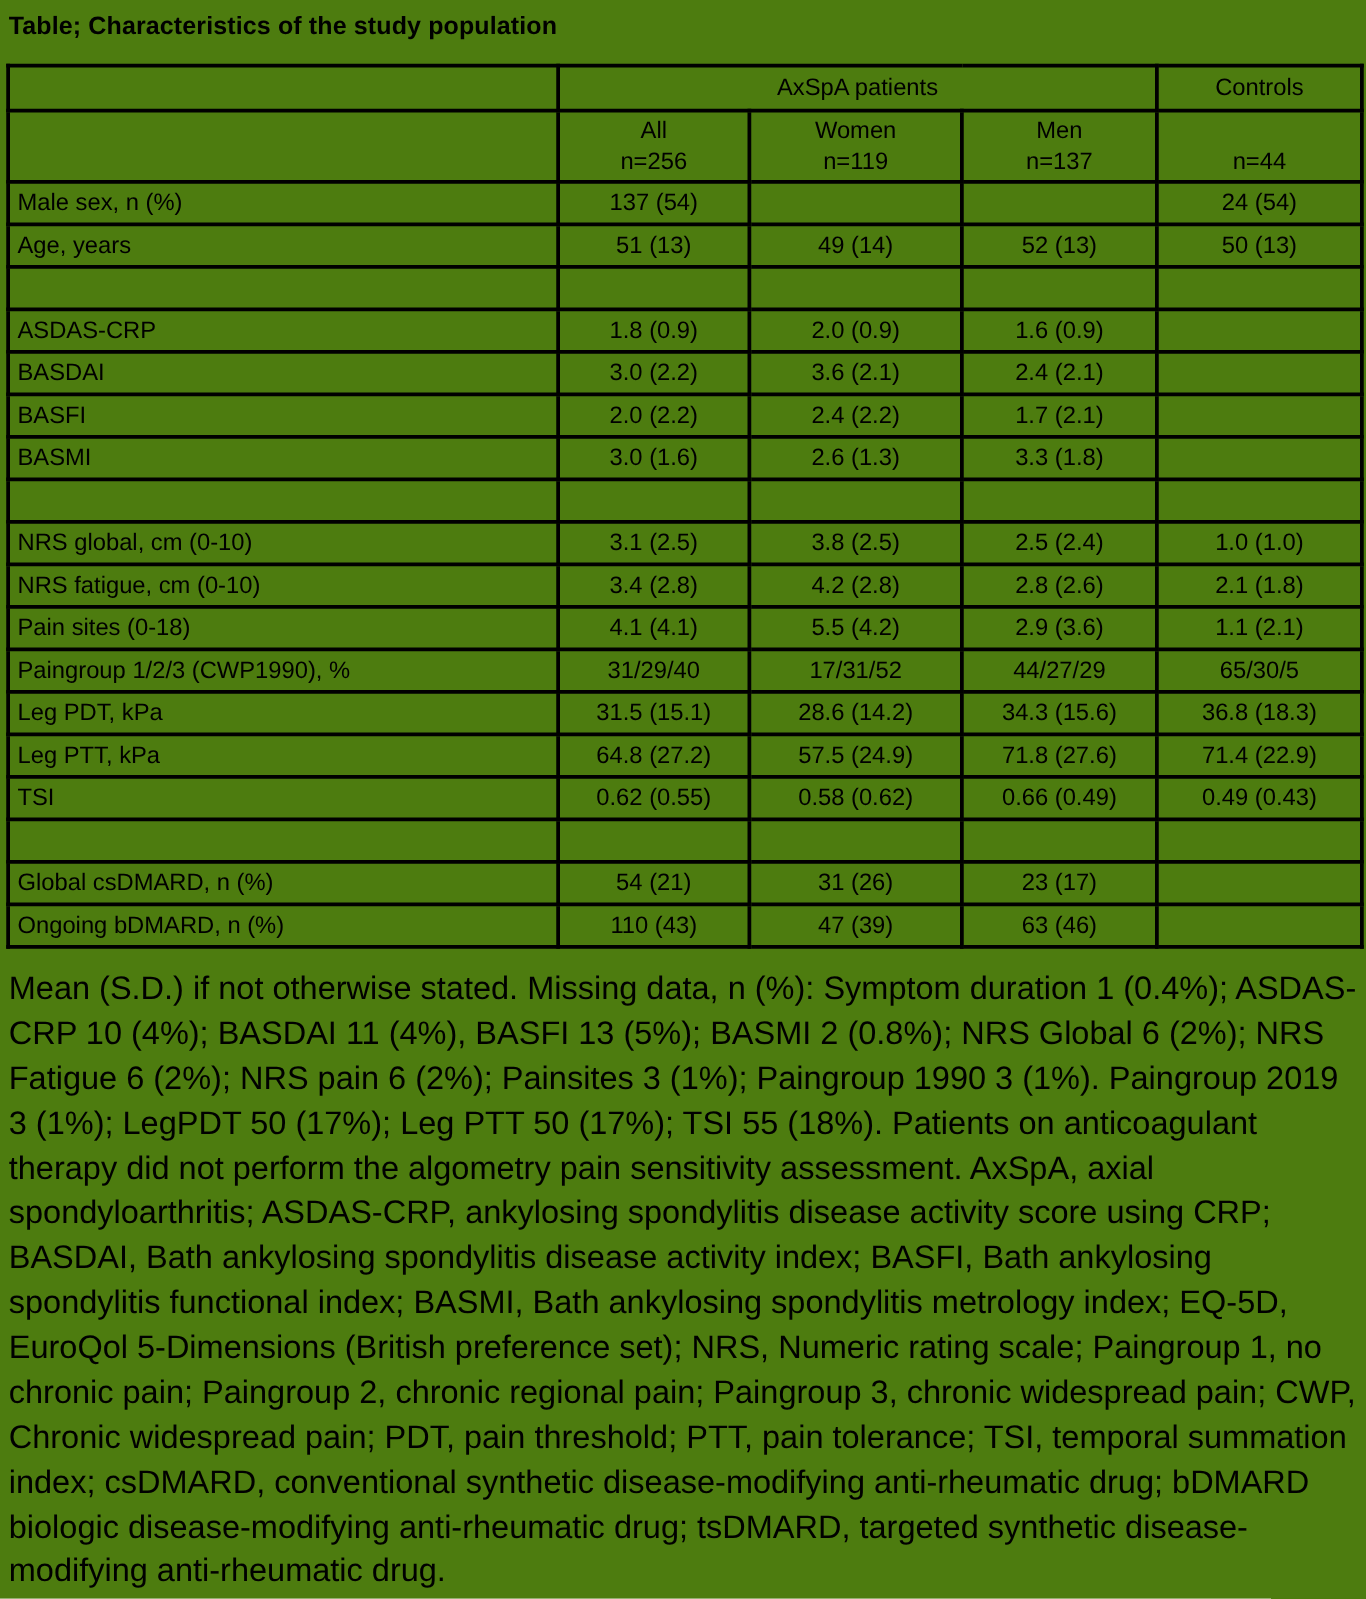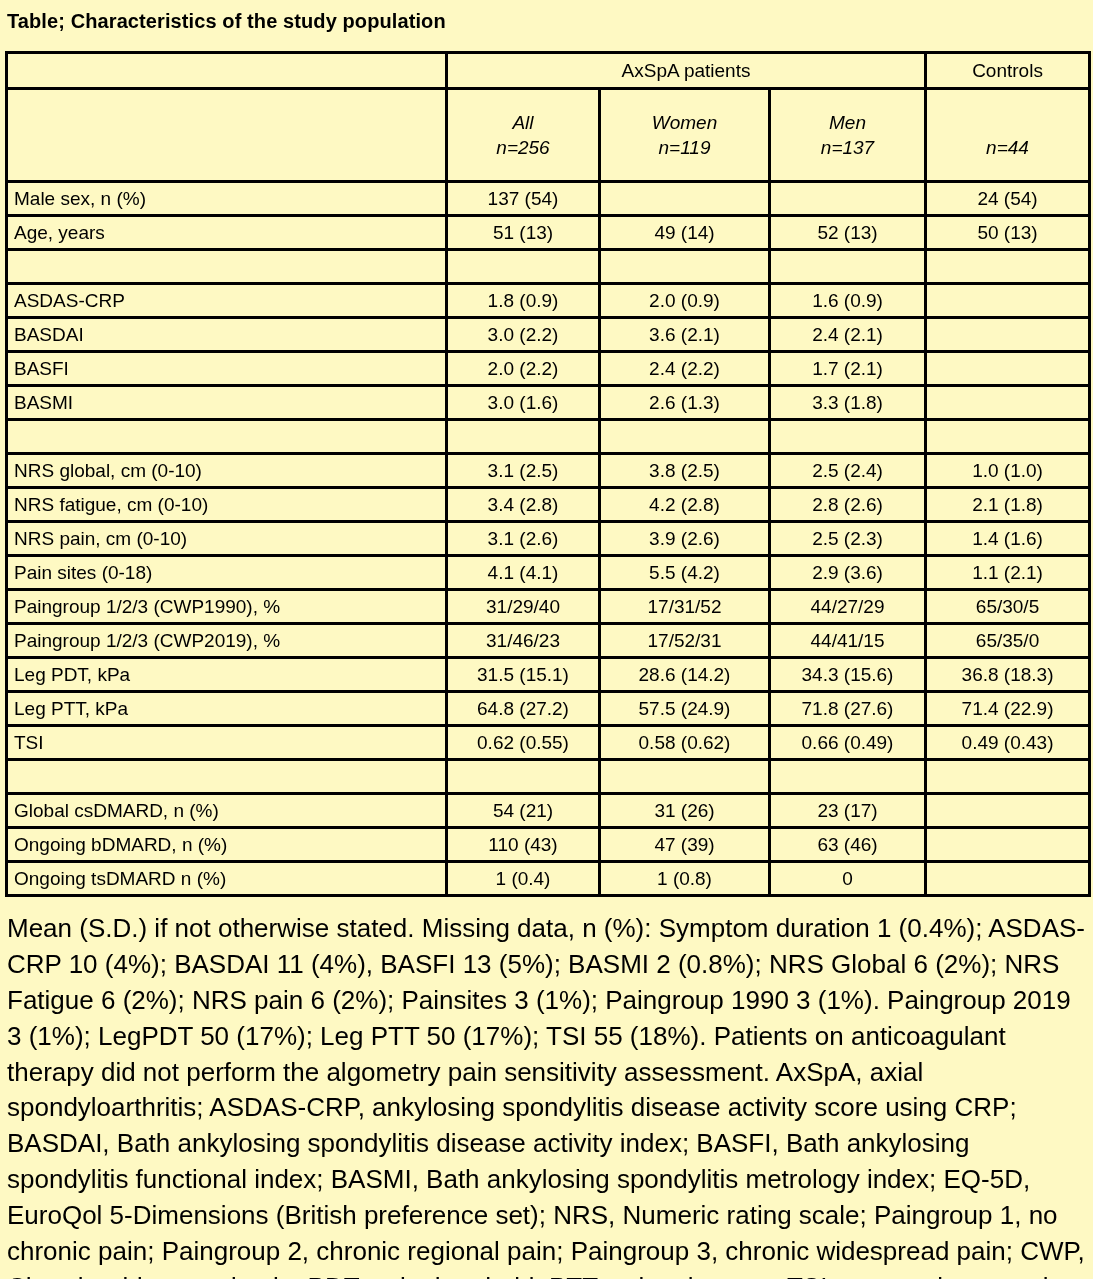--- a/index.html
+++ b/index.html
@@ -6,21 +6,21 @@
   html, body {
     margin: 0;
     padding: 0;
     background: #ffffff;
     color: #000000;
     font-family: "Liberation Sans", sans-serif;
   }
   .page {
     width: 1093px;
     height: 1279px;
-    background: #fef9c3;
+    background: #4d7c0f;
     padding: 8px 5px 0 5px;
     overflow: hidden;
   }
   .table-title {
     font-size: 20px;
     font-weight: bold;
     margin: 2px 0 18px 2px;
     letter-spacing: 0.1px;
   }
   table.char-table {
@@ -39,22 +39,21 @@
   }
   tr.group-header-row th {
     height: 36px;
     text-align: center;
     vertical-align: middle;
   }
   tr.sub-header-row th {
     height: 54px;
     text-align: center;
     vertical-align: middle;
-    padding: 20px 4px;
-    font-style: italic;
+    padding: 2px 4px;
   }
   .sh-line { height: 25px; line-height: 25px; text-align: center; }
   tbody td { height: 34px; vertical-align: middle; }
   td.label-cell { text-align: left; padding-left: 10px; }
   td.value-cell { text-align: center; }
   .footnote {
     width: 1083px;
     margin: 14px 0 0 2px;
     font-size: 26px;
     line-height: 1.38;
@@ -167,48 +166,34 @@
           <td class="value-cell">1.0 (1.0)</td>
         </tr>
         <tr>
           <td class="label-cell">NRS fatigue, cm (0-10)</td>
           <td class="value-cell">3.4 (2.8)</td>
           <td class="value-cell">4.2 (2.8)</td>
           <td class="value-cell">2.8 (2.6)</td>
           <td class="value-cell">2.1 (1.8)</td>
         </tr>
         <tr>
-          <td class="label-cell">NRS pain, cm (0-10)</td>
-          <td class="value-cell">3.1 (2.6)</td>
-          <td class="value-cell">3.9 (2.6)</td>
-          <td class="value-cell">2.5 (2.3)</td>
-          <td class="value-cell">1.4 (1.6)</td>
-        </tr>
-        <tr>
           <td class="label-cell">Pain sites (0-18)</td>
           <td class="value-cell">4.1 (4.1)</td>
           <td class="value-cell">5.5 (4.2)</td>
           <td class="value-cell">2.9 (3.6)</td>
           <td class="value-cell">1.1 (2.1)</td>
         </tr>
         <tr>
           <td class="label-cell">Paingroup 1/2/3 (CWP1990), %</td>
           <td class="value-cell">31/29/40</td>
           <td class="value-cell">17/31/52</td>
           <td class="value-cell">44/27/29</td>
           <td class="value-cell">65/30/5</td>
         </tr>
         <tr>
-          <td class="label-cell">Paingroup 1/2/3 (CWP2019), %</td>
-          <td class="value-cell">31/46/23</td>
-          <td class="value-cell">17/52/31</td>
-          <td class="value-cell">44/41/15</td>
-          <td class="value-cell">65/35/0</td>
-        </tr>
-        <tr>
           <td class="label-cell">Leg PDT, kPa</td>
           <td class="value-cell">31.5 (15.1)</td>
           <td class="value-cell">28.6 (14.2)</td>
           <td class="value-cell">34.3 (15.6)</td>
           <td class="value-cell">36.8 (18.3)</td>
         </tr>
         <tr>
           <td class="label-cell">Leg PTT, kPa</td>
           <td class="value-cell">64.8 (27.2)</td>
           <td class="value-cell">57.5 (24.9)</td>
@@ -236,25 +221,18 @@
           <td class="value-cell">23 (17)</td>
           <td class="value-cell"></td>
         </tr>
         <tr>
           <td class="label-cell">Ongoing bDMARD, n (%)</td>
           <td class="value-cell">110 (43)</td>
           <td class="value-cell">47 (39)</td>
           <td class="value-cell">63 (46)</td>
           <td class="value-cell"></td>
         </tr>
-        <tr>
-          <td class="label-cell">Ongoing tsDMARD n (%)</td>
-          <td class="value-cell">1 (0.4)</td>
-          <td class="value-cell">1 (0.8)</td>
-          <td class="value-cell">0</td>
-          <td class="value-cell"></td>
-        </tr>
       </tbody>
   </table>
 
   <p class="footnote">Mean (S.D.) if not otherwise stated. Missing data, n (%): Symptom duration 1 (0.4%); ASDAS-CRP 10 (4%); BASDAI 11 (4%), BASFI 13 (5%); BASMI 2 (0.8%); NRS Global 6 (2%); NRS Fatigue 6 (2%); NRS pain 6 (2%); Painsites 3 (1%); Paingroup 1990 3 (1%). Paingroup 2019 3 (1%); LegPDT 50 (17%); Leg PTT 50 (17%); TSI 55 (18%). Patients on anticoagulant therapy did not perform the algometry pain sensitivity assessment. AxSpA, axial spondyloarthritis; ASDAS-CRP, ankylosing spondylitis disease activity score using CRP; BASDAI, Bath ankylosing spondylitis disease activity index; BASFI, Bath ankylosing spondylitis functional index; BASMI, Bath ankylosing spondylitis metrology index; EQ-5D, EuroQol 5-Dimensions (British preference set); NRS, Numeric rating scale; Paingroup 1, no chronic pain; Paingroup 2, chronic regional pain; Paingroup 3, chronic widespread pain; CWP, Chronic widespread pain; PDT, pain threshold; PTT, pain tolerance; TSI, temporal summation index; csDMARD, conventional synthetic disease-modifying anti-rheumatic drug; bDMARD biologic disease-modifying anti-rheumatic drug; tsDMARD, targeted synthetic disease-modifying anti-rheumatic drug.</p>
 
 </div>
 
 </body></html>

